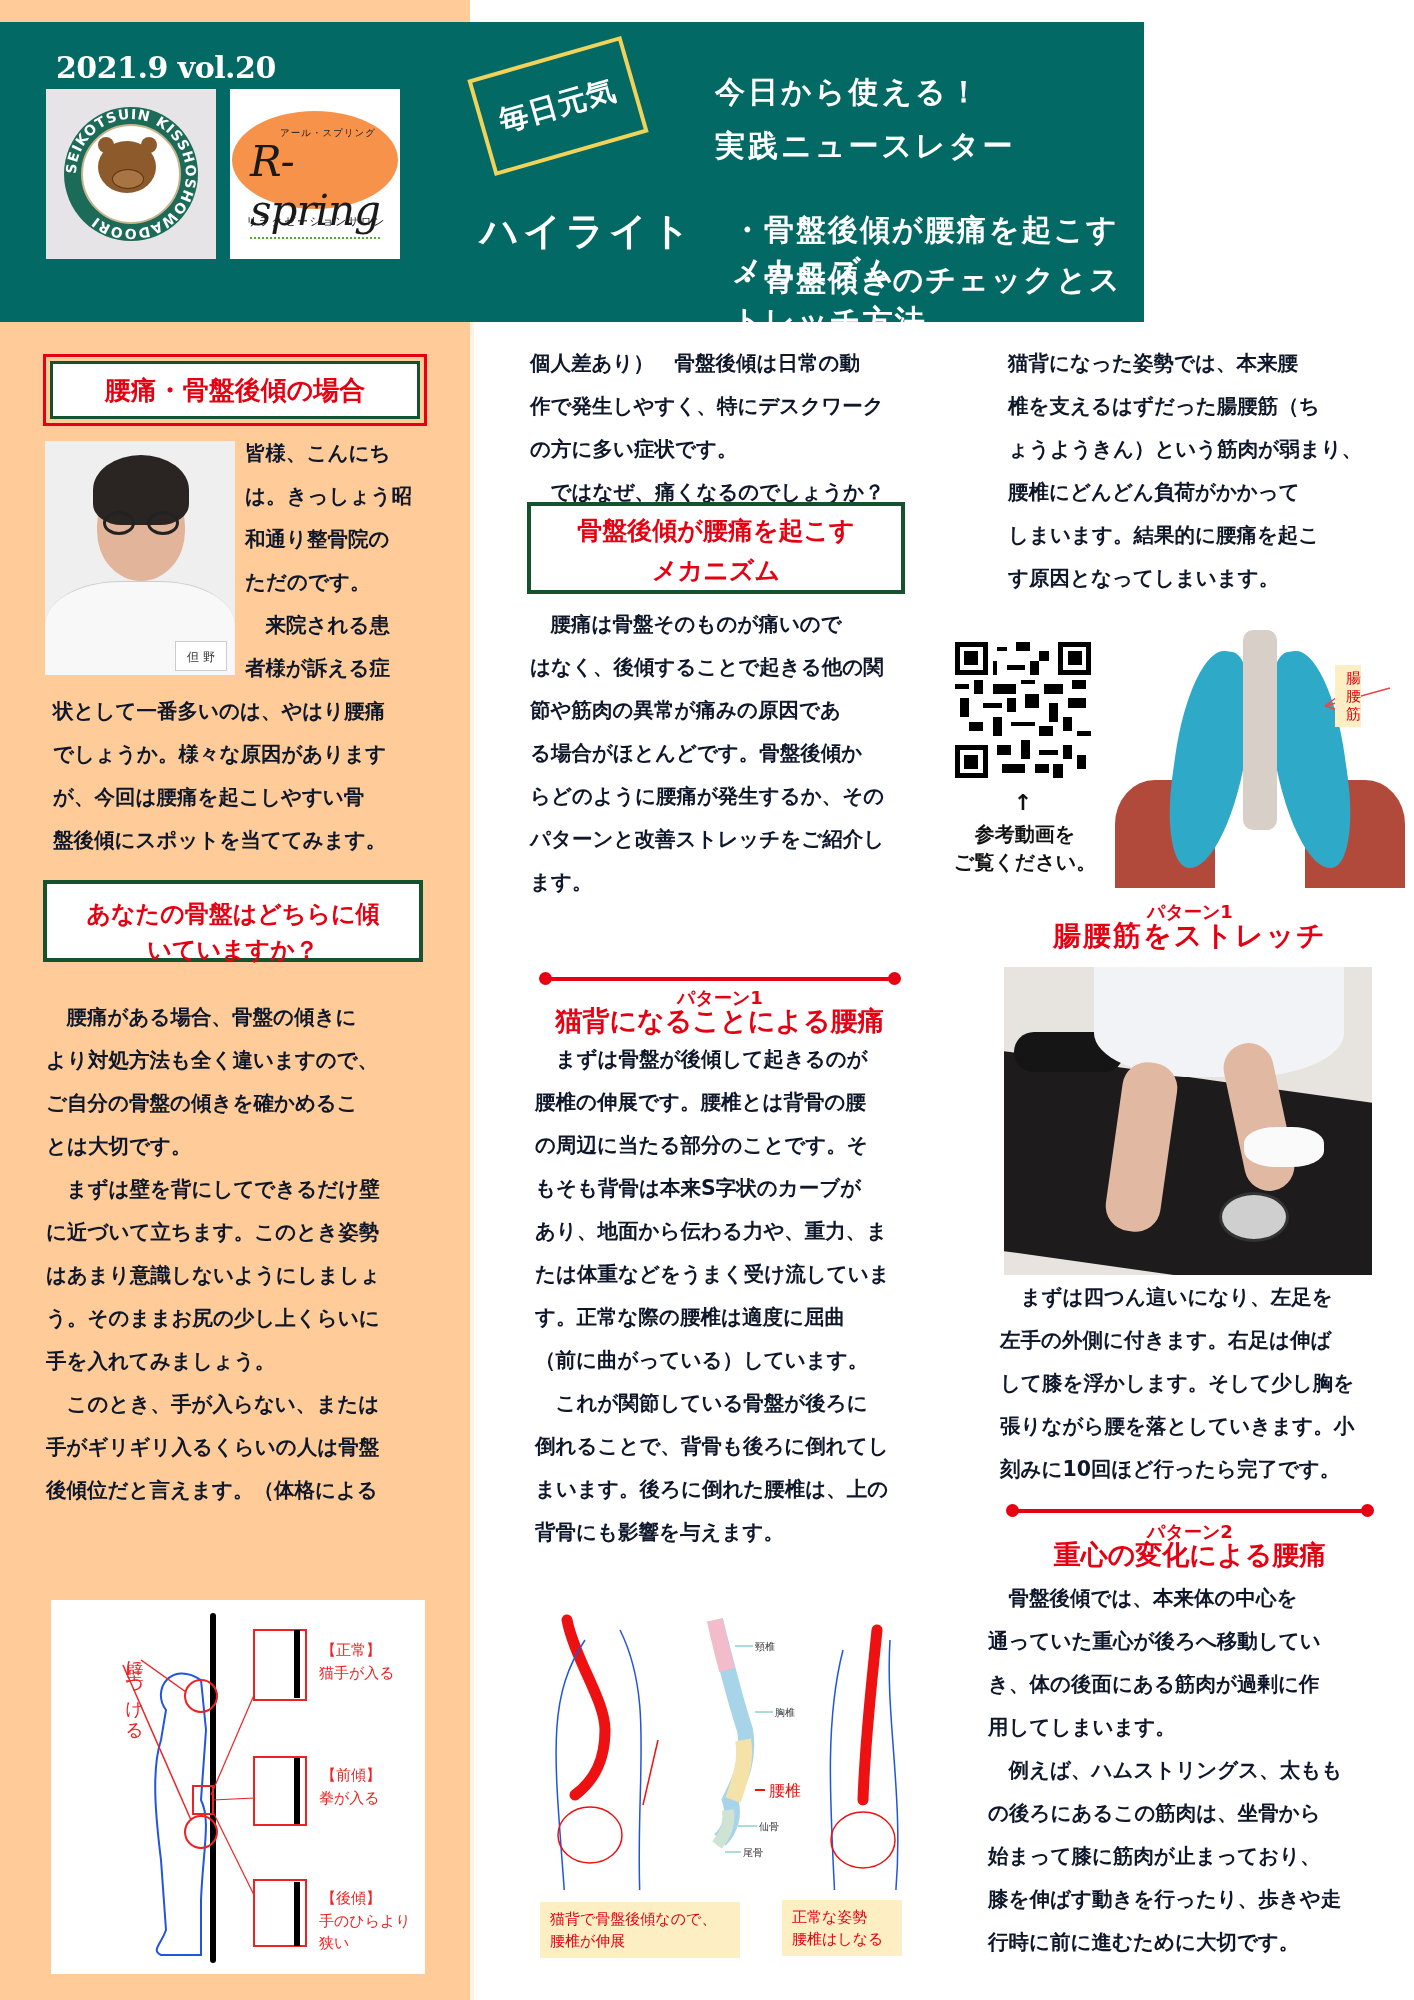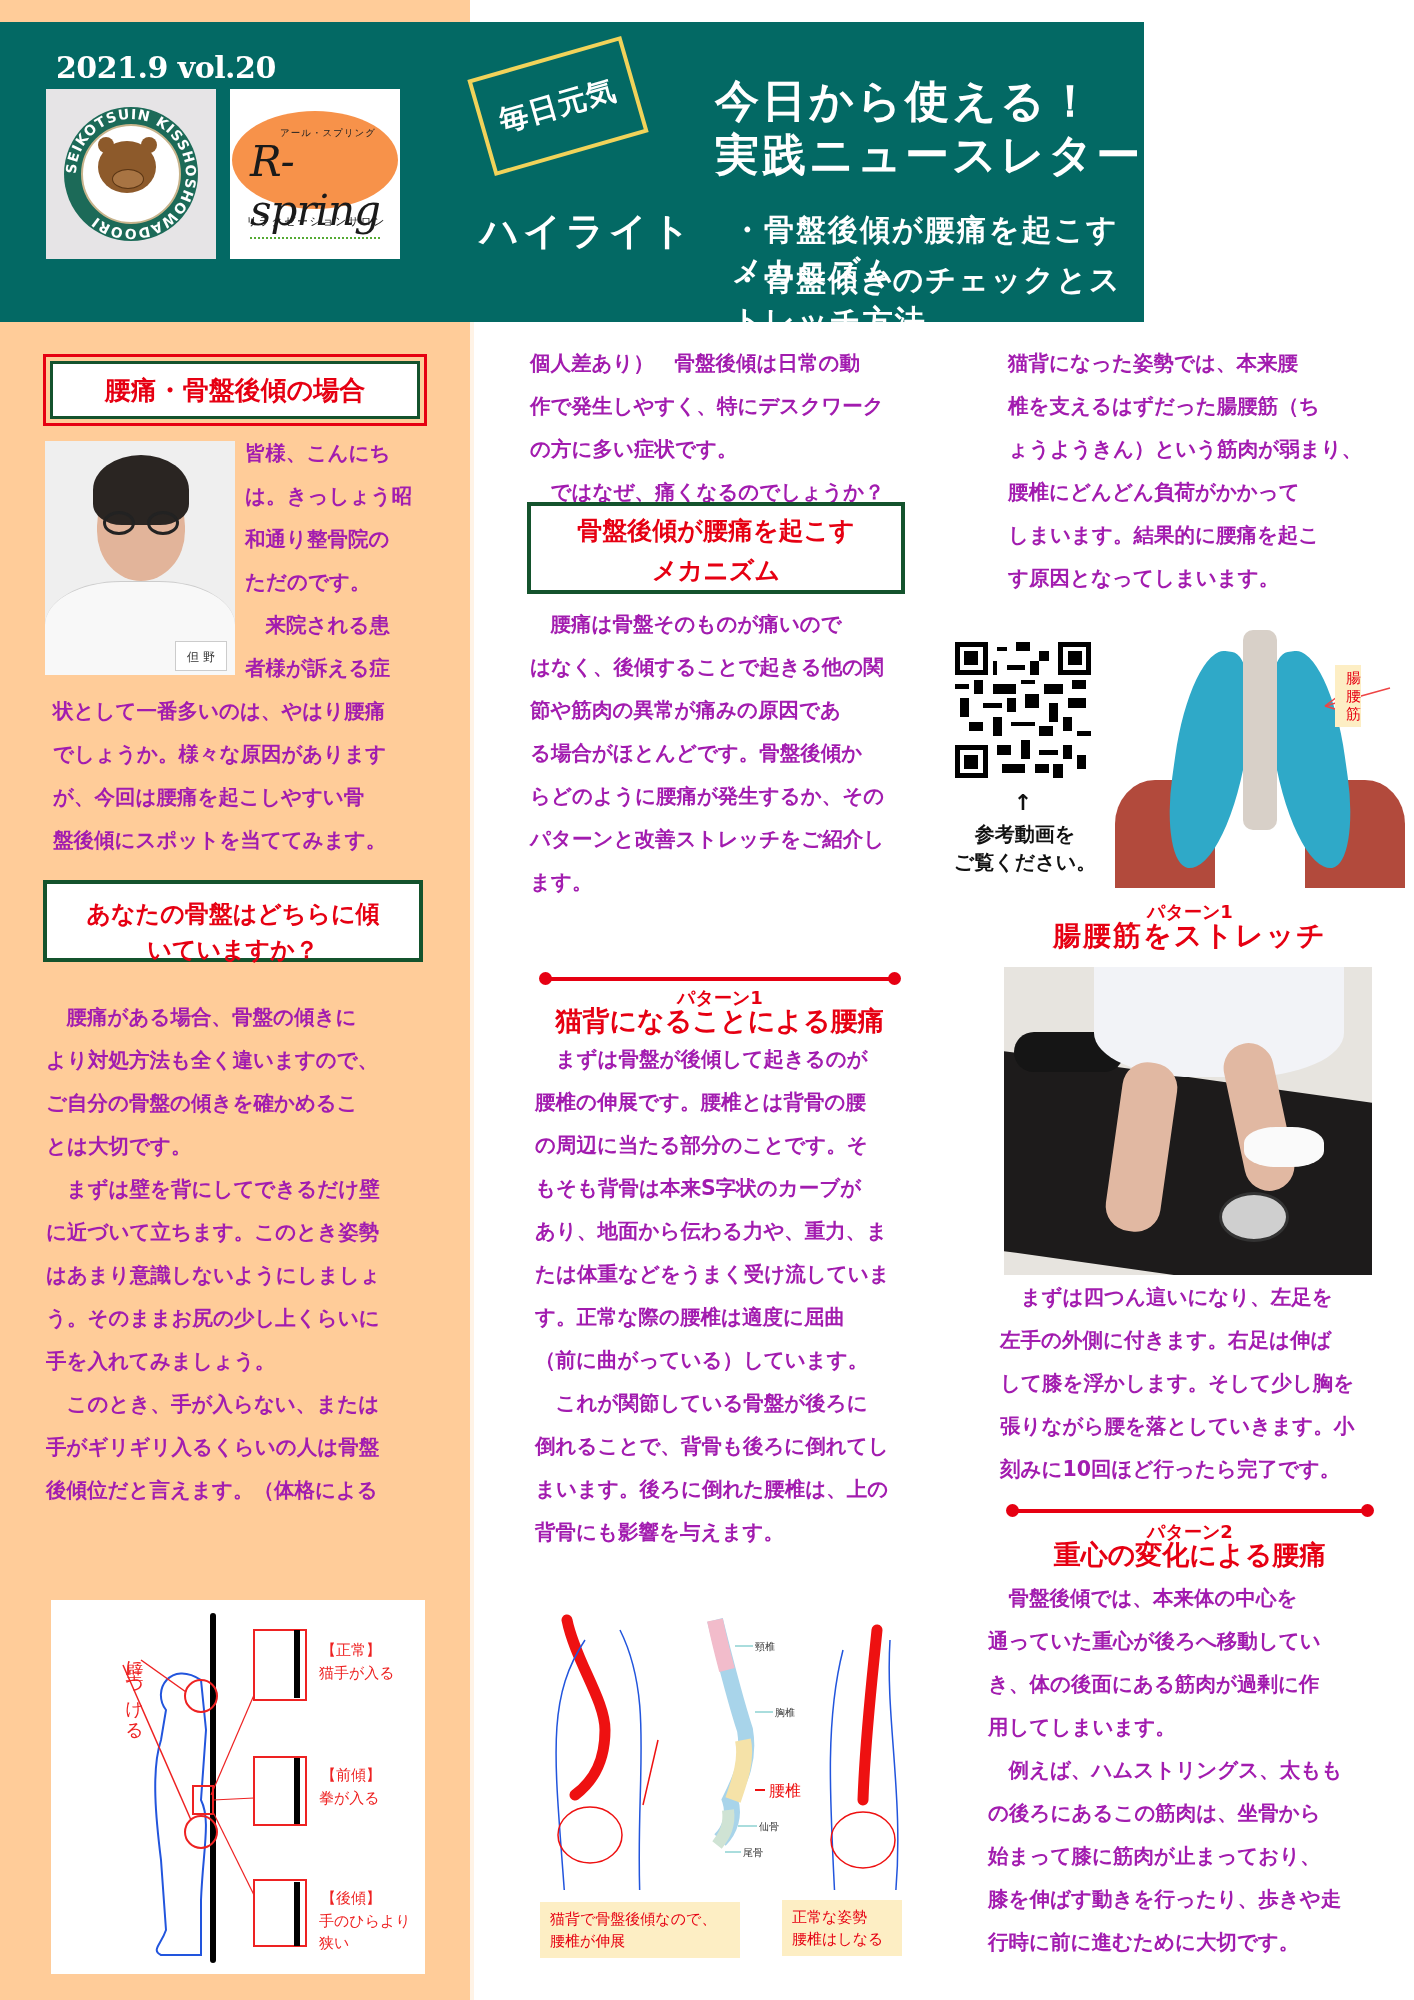--- a/index.html
+++ b/index.html
@@ -22,28 +22,28 @@
   .logo1 .ringtext { position: absolute; left: 0; top: 0; width: 170px; height: 170px; }
   .logo2 { position: absolute; left: 230px; top: 67px; width: 170px; height: 170px; background: #fff; }
   .logo2 .oval { position: absolute; left: 2px; top: 22px; width: 166px; height: 98px; border-radius: 50%; background: #f7924a; }
   .logo2 .kana { position: absolute; left: 50px; top: 38px; font-size: 9.5px; color: #222; letter-spacing: 1px; }
   .logo2 .brand { position: absolute; left: 20px; top: 48px; font-family: "DejaVu Serif", serif; font-style: italic; font-size: 42px; color: #1a1a1a; letter-spacing: -1px; }
   .logo2 .salon { position: absolute; left: 16px; top: 125px; font-size: 11px; color: #222; letter-spacing: 1.5px; }
   .logo2 .vine { position: absolute; left: 20px; top: 148px; width: 130px; height: 8px; border-top: 2px dotted #55aa33; }
 
   .badge { position: absolute; left: 478px; top: 34px; width: 160px; height: 100px; border: 4px solid #f1d35a; transform: rotate(-16deg); display: flex; align-items: center; justify-content: center; }
   .badge span { color: #fff; font-size: 29px; font-weight: bold; letter-spacing: 1px; }
-  .title1, .title2 { position: absolute; color: #fff; font-weight: bold; font-size: 44px; letter-spacing: 3px; }
+  .title1, .title2 { position: absolute; color: #fff; font-weight: bold; font-size: 30px; letter-spacing: 3px; }
   .title1 { left: 715px; top: 50px; } .title2 { left: 715px; top: 104px; }
   .hl-label { position: absolute; left: 480px; top: 184px; color: #fff; font-size: 38px; font-weight: bold; letter-spacing: 4px; }
   .hl-item { position: absolute; color: #fff; font-size: 30px; font-weight: bold; letter-spacing: 2px; }
   .hl-item.a { left: 732px; top: 188px; } .hl-item.b { left: 732px; top: 238px; }
 
   
-  .body-text { position: absolute; font-size: 20.5px; line-height: 43px; color: #a21caf; font-weight: bold; }
+  .body-text { position: absolute; font-size: 20.5px; line-height: 43px; color: #0f172a; font-weight: bold; }
   .redbox { position: absolute; border: 4px solid #14532d; background: #fff; color: #e60012; font-weight: bold; text-align: center; }
   .redbox.double { outline: 3px solid #e60012; outline-offset: 4px; border-width: 3px; }
   .red-title { position: absolute; color: #e60012; font-weight: bold; text-align: center; }
   .ruby { position: absolute; color: #e60012; font-weight: bold; font-size: 18px; text-align: center; }
   .divider { position: absolute; height: 4px; background: #e60012; }
   .divider::before, .divider::after { content: ""; position: absolute; top: -5px; width: 13px; height: 13px; border-radius: 50%; background: #e60012; }
   .divider::before { left: -6px; } .divider::after { right: -6px; }
 
   
   .portrait { position: absolute; left: 45px; top: 441px; width: 190px; height: 234px; background: #efefef; overflow: hidden; }

